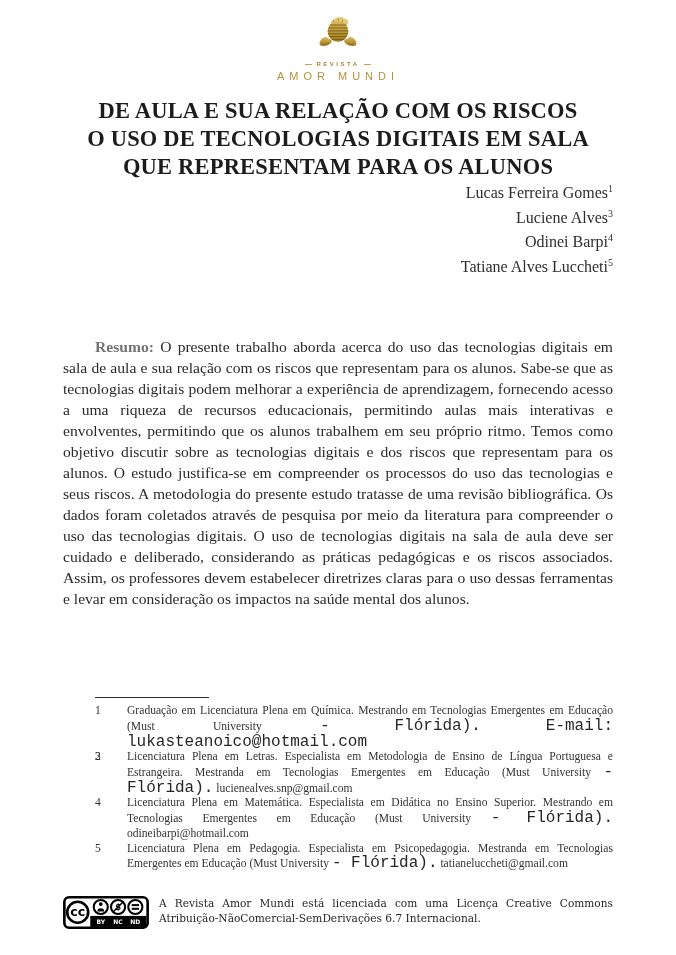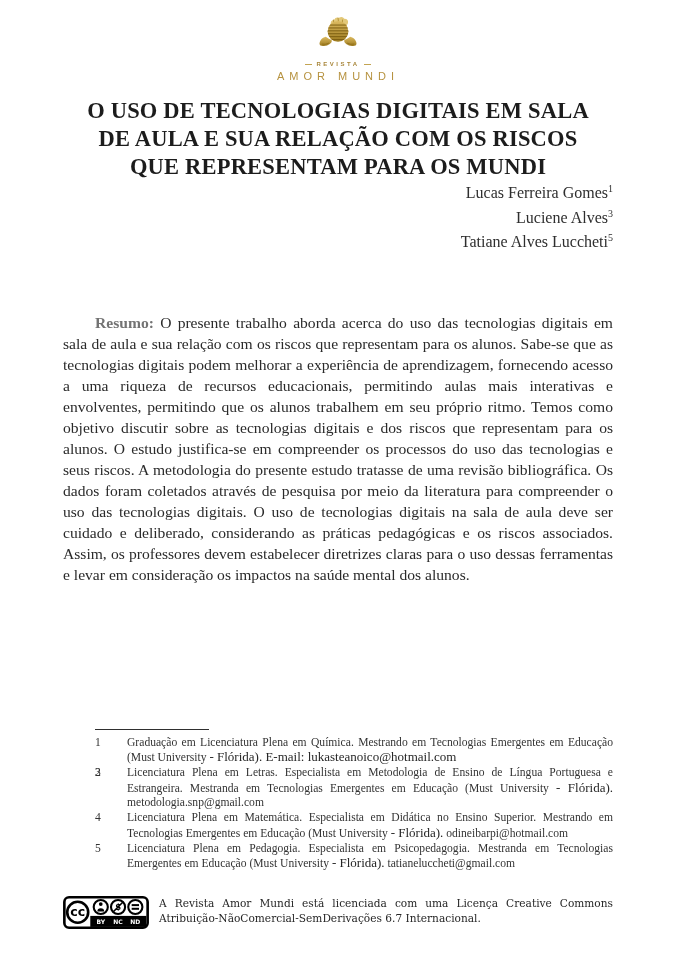--- a/index.html
+++ b/index.html
@@ -39,21 +39,21 @@
     color:#2a2a2a; text-indent:32px;
   }
   .abstract strong { font-weight:bold; color:#737373; }
 
   
   .page-footer { position:absolute; left:63px; right:63px; bottom:22px; }
   .footnote-sep { width:114px; border:0; border-top:1.2px solid #2f2f2f; margin:0 0 6px 32px; }
   .footnote { position:relative; padding-left:64px; text-align:justify;
     font-size:11.6px; line-height:14.7px; color:#333; }
   .footnote .fn-num { position:absolute; left:32px; top:0; }
-  .alt { font-family:Liberation Serif, serif; font-size:13px; color:#262626; }
+  .alt { font-family:Liberation Mono, monospace; font-size:16px; color:#262626; }
 
   .license-row { display:flex; align-items:flex-start; gap:10px; margin-top:24px; }
   .cc-badge { flex:0 0 auto; }
   .license-text {
     font-family:"DejaVu Serif", serif; font-size:10.6px; line-height:15px;
     color:#262626; text-align:justify; flex:1;
   }
 </style>
 </head>
 <body>
@@ -88,49 +88,50 @@
     </span>
     <div class="masthead-small">
       <span class="rule"></span>
       <span>REVISTA</span>
       <span class="rule"></span>
     </div>
     <div class="masthead-name">AMOR MUNDI</div>
   </div>
 
   <h1 class="article-title">
+    <div>DE AULA E SUA RELAÇÃO COM OS RISCOS</div>
     <div>O USO DE TECNOLOGIAS DIGITAIS EM SALA</div>
-    <div>DE AULA E SUA RELAÇÃO COM OS RISCOS</div>
-    <div>QUE REPRESENTAM PARA OS MUNDI</div>
+    <div>QUE REPRESENTAM PARA OS ALUNOS</div>
   </h1>
 
   <div class="authors">
     <div><span>Lucas Ferreira Gomes</span><sup>1</sup></div>
     <div><span>Luciene Alves</span><sup>3</sup></div>
+    <div><span>Odinei Barpi</span><sup>4</sup></div>
     <div><span>Tatiane Alves Luccheti</span><sup>5</sup></div>
   </div>
 
   <p class="abstract"><strong>Resumo:</strong><span> O presente trabalho aborda acerca do uso das tecnologias digitais em sala de aula e sua relação com os riscos que representam para os alunos. Sabe-se que as tecnologias digitais podem melhorar a experiência de aprendizagem, fornecendo acesso a uma riqueza de recursos educacionais, permitindo aulas mais interativas e envolventes, permitindo que os alunos trabalhem em seu próprio ritmo. Temos como objetivo discutir sobre as tecnologias digitais e dos riscos que representam para os alunos. O estudo justifica-se em compreender os processos do uso das tecnologias e seus riscos. A metodologia do presente estudo tratasse de uma revisão bibliográfica. Os dados foram coletados através de pesquisa por meio da literatura para compreender o uso das tecnologias digitais. O uso de tecnologias digitais na sala de aula deve ser cuidado e deliberado, considerando as práticas pedagógicas e os riscos associados. Assim, os professores devem estabelecer diretrizes claras para o uso dessas ferramentas e levar em consideração os impactos na saúde mental dos alunos.</span></p>
 
 </div>
 
 <div class="page-footer">
   <hr class="footnote-sep">
 
   <div>
     <div class="footnote">
       <span class="fn-num">1</span>
       <span><span>Graduação em Licenciatura Plena em Química. Mestrando em Tecnologias Emergentes em Educação (Must University </span><span class="alt">- Flórida). E-mail: lukasteanoico@hotmail.com</span></span>
     </div>
     <div class="footnote">
       <span class="fn-num">2</span>
     </div>
     <div class="footnote">
       <span class="fn-num">3</span>
-      <span><span>Licenciatura Plena em Letras. Especialista em Metodologia de Ensino de Língua Portuguesa e Estrangeira. Mestranda em Tecnologias Emergentes em Educação (Must University </span><span class="alt">- Flórida).</span><span> metodologia.snp@gmail.com</span></span>
+      <span><span>Licenciatura Plena em Letras. Especialista em Metodologia de Ensino de Língua Portuguesa e Estrangeira. Mestranda em Tecnologias Emergentes em Educação (Must University </span><span class="alt">- Flórida).</span><span> lucienealves.snp@gmail.com</span></span>
     </div>
     <div class="footnote">
       <span class="fn-num">4</span>
       <span><span>Licenciatura Plena em Matemática. Especialista em Didática no Ensino Superior. Mestrando em Tecnologias Emergentes em Educação (Must University </span><span class="alt">- Flórida).</span><span> odineibarpi@hotmail.com</span></span>
     </div>
     <div class="footnote">
       <span class="fn-num">5</span>
       <span><span>Licenciatura Plena em Pedagogia. Especialista em Psicopedagogia. Mestranda em Tecnologias Emergentes em Educação (Must University </span><span class="alt">- Flórida).</span><span> tatianeluccheti@gmail.com</span></span>
     </div>
   </div>

